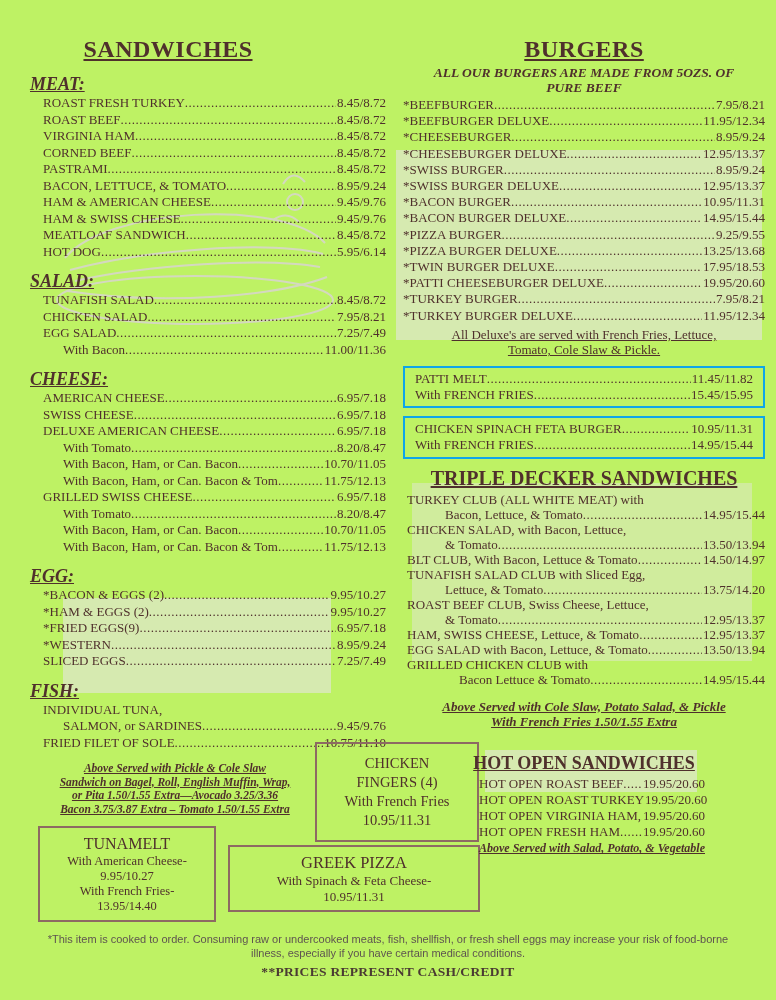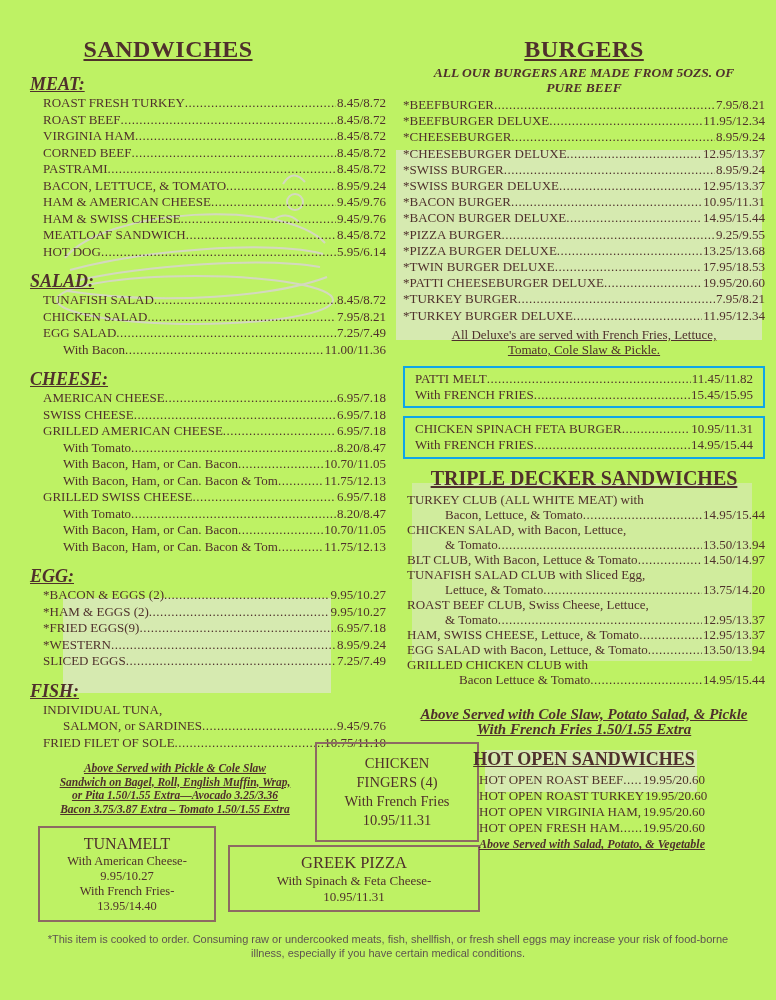--- a/index.html
+++ b/index.html
@@ -25,22 +25,22 @@
   .lbl{white-space:nowrap;}
   .dots{flex:1 1 auto;overflow:hidden;white-space:nowrap;letter-spacing:.5px;}
   .price{white-space:nowrap;padding-left:1px;}
   .unote{font-size:13px;text-decoration:underline;text-align:center;line-height:15.5px;margin-top:3px;}
   .inote{font-size:11.5px;font-weight:bold;font-style:italic;text-decoration:underline;
          text-align:center;line-height:13.5px;}
   .notes-left{width:290px;margin-top:11px;text-align:center;}
   .bigbox{border:2px solid #0ea5e9;padding:3px 10px;margin-top:8px;}
   .triple-title{font-size:20px;font-weight:bold;text-decoration:underline;text-align:center;margin:8px 0 2px 0;}
   .triple-rows{padding-left:4px;}
-  .triple-note{margin-top:20px;font-size:15px;line-height:15px;}
-  .hotopen{margin-top:12px;}
+  .triple-note{margin-top:12px;font-size:13px;line-height:15px;}
+  .hotopen{margin-top:24px;}
   .hotopen-title{font-size:18px;font-weight:bold;text-decoration:underline;text-align:center;margin-bottom:2px;}
   .hotopen-rows{margin-left:76px;width:226px;}
   .hotopen-note{margin-left:58px;width:262px;font-size:12px;margin-top:2px;}
   .smallbox{border:2px solid #8d6a63;text-align:center;color:#4f302c;}
   .box-tuna{margin-left:8px;margin-top:10px;width:166px;padding:6px 4px;}
   .box-tuna div{font-size:12.5px;line-height:15px;}
   .box-tuna div:first-child{font-size:16px;line-height:20px;}
   .box-fingers{position:absolute;left:315px;top:742px;width:152px;padding:10px 4px;z-index:1;}
   .box-fingers div{font-size:14.5px;line-height:19px;}
   .box-pizza{position:absolute;left:228px;top:845px;width:240px;padding:5px 4px;z-index:1;}
@@ -159,21 +159,21 @@
             <span class="lbl">AMERICAN CHEESE</span>
             <span class="dots">............................................................................................................................................</span>
             <span class="price">6.95/7.18</span>
           </div>
           <div class="mrow">
             <span class="lbl">SWISS CHEESE</span>
             <span class="dots">............................................................................................................................................</span>
             <span class="price">6.95/7.18</span>
           </div>
           <div class="mrow">
-            <span class="lbl">GRILLED AMERICAN CHEESE</span>
+            <span class="lbl">DELUXE AMERICAN CHEESE</span>
             <span class="dots">............................................................................................................................................</span>
             <span class="price">6.95/7.18</span>
           </div>
           <div class="mrow ind1">
             <span class="lbl">With Tomato</span>
             <span class="dots">............................................................................................................................................</span>
             <span class="price">8.20/8.47</span>
           </div>
           <div class="mrow ind1">
             <span class="lbl">With Bacon, Ham, or Can. Bacon</span>
@@ -470,15 +470,16 @@
             <span class="price">19.95/20.60</span>
           </div>
         </div>
       <div class="inote hotopen-note">Above Served with Salad, Potato, &amp; Vegetable</div>
     </div>
   </div>
 
   <div class="footer">
     <div class="disc">*This item is cooked to order. Consuming raw or undercooked meats, fish, shellfish, or fresh shell eggs may increase your risk of food-borne</div>
     <div class="disc">illness, especially if you have certain medical conditions.</div>
+    <div class="cash">**PRICES REPRESENT CASH/CREDIT</div>
   </div>
 
 </div>
 
 </body></html>

